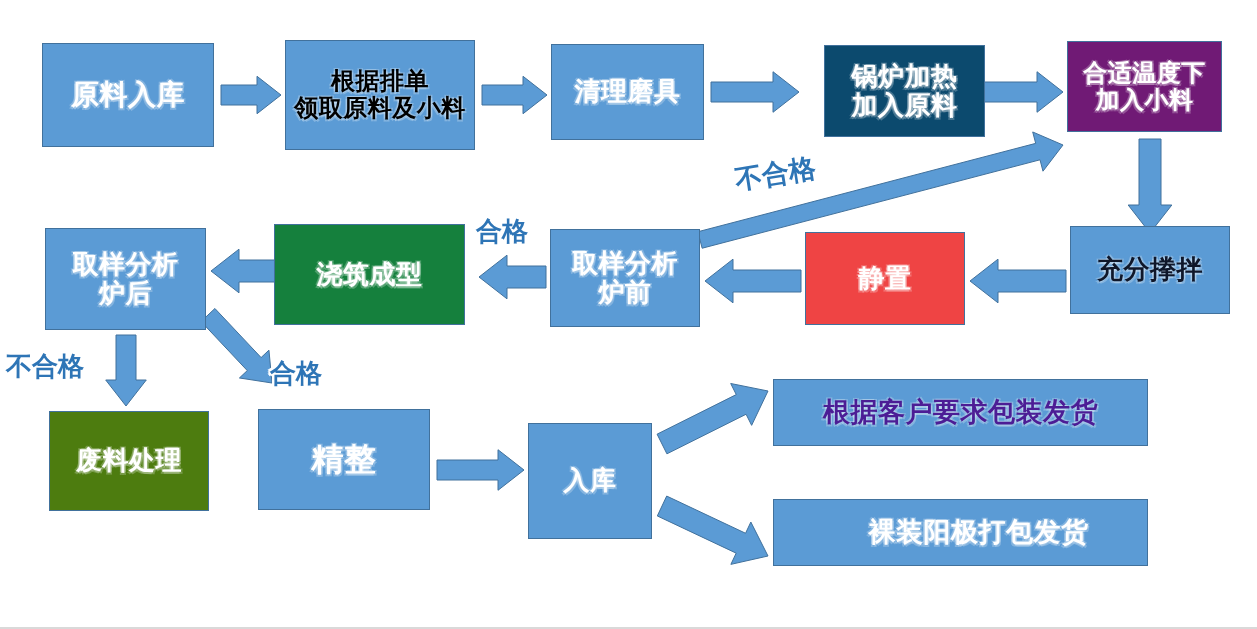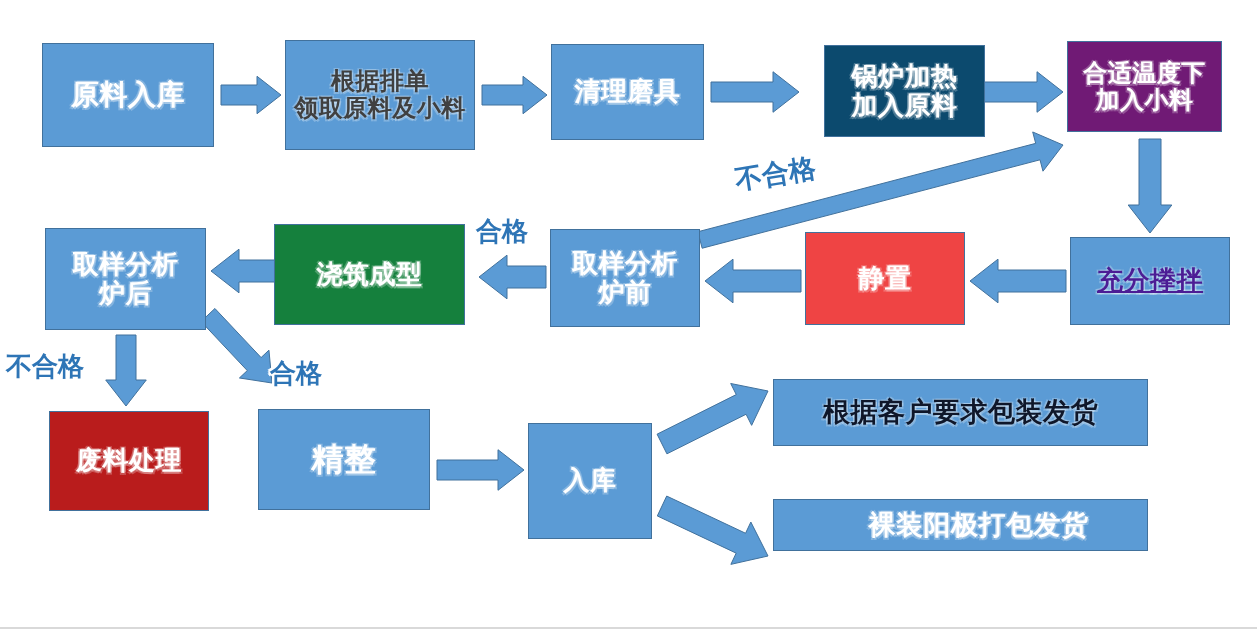--- a/index.html
+++ b/index.html
@@ -90,65 +90,65 @@
       <polygon points="116.00,335.00 116.00,380.00 105.72,380.00 126.00,406.00 146.28,380.00 136.00,380.00 136.00,335.00" fill="#5B9BD5" stroke="#41719C" stroke-width="1" stroke-linejoin="miter"></polygon>
       <polygon points="201.08,321.51 247.26,370.58 239.41,377.97 272.00,383.00 268.95,350.17 261.10,357.56 214.92,308.49" fill="#5B9BD5" stroke="#41719C" stroke-width="1" stroke-linejoin="miter"></polygon>
       <polygon points="437.00,480.00 498.00,480.00 498.00,490.28 524.00,470.00 498.00,449.72 498.00,460.00 437.00,460.00" fill="#5B9BD5" stroke="#41719C" stroke-width="1" stroke-linejoin="miter"></polygon>
       <polygon points="666.92,453.84 746.09,414.26 751.63,425.35 768.00,391.00 730.70,383.49 736.25,394.58 657.08,434.16" fill="#5B9BD5" stroke="#41719C" stroke-width="1" stroke-linejoin="miter"></polygon>
       <polygon points="657.31,515.95 736.17,553.15 730.88,564.37 768.00,556.00 750.85,522.04 745.56,533.25 666.69,496.05" fill="#5B9BD5" stroke="#41719C" stroke-width="1" stroke-linejoin="miter"></polygon>
     </svg>
   <div id="node-layer">
       <div class="node" style="left: 42px; top: 43px; width: 172px; height: 104px; background: rgb(91, 155, 213); border-color: rgb(65, 113, 156); color: rgb(255, 255, 255);">
         <span class="node-label" style="font-size: 28px;">原料入库</span>
       </div>
-      <div class="node" style="left: 285px; top: 40px; width: 190px; height: 110px; background: rgb(91, 155, 213); border-color: rgb(65, 113, 156); color: #404040;">
+      <div class="node" style="left: 285px; top: 40px; width: 190px; height: 110px; background: rgb(91, 155, 213); border-color: rgb(65, 113, 156); color: #000000;">
         <span class="node-label" style="font-size: 24px;">根据排单
 领取原料及小料</span>
       </div>
       <div class="node" style="left: 551px; top: 44px; width: 153px; height: 96px; background: rgb(91, 155, 213); border-color: rgb(65, 113, 156); color: rgb(255, 255, 255);">
         <span class="node-label" style="font-size: 26px;">清理磨具</span>
       </div>
       <div class="node" style="left: 824px; top: 45px; width: 161px; height: 92px; background: #0c4a6e; border-color: rgb(65, 113, 156); color: rgb(255, 255, 255);">
         <span class="node-label" style="font-size: 26px;">锅炉加热
 加入原料</span>
       </div>
       <div class="node" style="left: 1067px; top: 41px; width: 155px; height: 91px; background: #701a75; border-color: rgb(65, 113, 156); color: rgb(255, 255, 255);">
         <span class="node-label" style="font-size: 24px;">合适温度下
 加入小料</span>
       </div>
-      <div class="node" style="left: 1070px; top: 237px; width: 160px; height: 88px; background: rgb(91, 155, 213); border-color: rgb(65, 113, 156); color: #4c1d95; text-decoration: underline;">
+      <div class="node" style="left: 1070px; top: 226px; width: 160px; height: 88px; background: rgb(91, 155, 213); border-color: rgb(65, 113, 156); color: #0f172a;">
         <span class="node-label" style="font-size: 26px;">充分搼拌</span>
       </div>
       <div class="node" style="left: 805px; top: 232px; width: 160px; height: 93px; background: #ef4444; border-color: rgb(65, 113, 156); color: rgb(255, 255, 255);">
         <span class="node-label" style="font-size: 26px;">静置</span>
       </div>
       <div class="node" style="left: 550px; top: 229px; width: 150px; height: 98px; background: rgb(91, 155, 213); border-color: rgb(65, 113, 156); color: rgb(255, 255, 255);">
         <span class="node-label" style="font-size: 26px;">取样分析
 炉前</span>
       </div>
       <div class="node" style="left: 274px; top: 224px; width: 191px; height: 101px; background: #15803d; border-color: rgb(65, 113, 156); color: rgb(255, 255, 255);">
         <span class="node-label" style="font-size: 26px;">浇筑成型</span>
       </div>
       <div class="node" style="left: 45px; top: 228px; width: 161px; height: 102px; background: rgb(91, 155, 213); border-color: rgb(65, 113, 156); color: rgb(255, 255, 255);">
         <span class="node-label" style="font-size: 26px;">取样分析
 炉后</span>
       </div>
-      <div class="node" style="left: 49px; top: 411px; width: 160px; height: 100px; background: #b91c1c; border-color: rgb(65, 113, 156); color: rgb(255, 255, 255);">
+      <div class="node" style="left: 49px; top: 411px; width: 160px; height: 100px; background: #4d7c0f; border-color: rgb(65, 113, 156); color: rgb(255, 255, 255);">
         <span class="node-label" style="font-size: 26px;">废料处理</span>
       </div>
       <div class="node" style="left: 258px; top: 409px; width: 172px; height: 101px; background: rgb(91, 155, 213); border-color: rgb(65, 113, 156); color: rgb(255, 255, 255);">
         <span class="node-label" style="font-size: 32px;">精整</span>
       </div>
       <div class="node" style="left: 528px; top: 423px; width: 124px; height: 116px; background: rgb(91, 155, 213); border-color: rgb(65, 113, 156); color: rgb(255, 255, 255);">
         <span class="node-label" style="font-size: 26px;">入库</span>
       </div>
-      <div class="node" style="left: 773px; top: 379px; width: 375px; height: 67px; background: rgb(91, 155, 213); border-color: rgb(65, 113, 156); color: #0f172a;">
+      <div class="node" style="left: 773px; top: 379px; width: 375px; height: 67px; background: rgb(91, 155, 213); border-color: rgb(65, 113, 156); color: #4c1d95;">
         <span class="node-label" style="font-size: 27px;">根据客户要求包装发货</span>
       </div>
-      <div class="node" style="left: 773px; top: 499px; width: 375px; height: 52px; background: rgb(91, 155, 213); border-color: rgb(65, 113, 156); color: rgb(255, 255, 255); padding-left: 36px;">
+      <div class="node" style="left: 773px; top: 499px; width: 375px; height: 67px; background: rgb(91, 155, 213); border-color: rgb(65, 113, 156); color: rgb(255, 255, 255); padding-left: 36px;">
         <span class="node-label" style="font-size: 27px;">裸装阳极打包发货</span>
       </div>
     </div>
   <div id="label-layer">
       <div class="edge-label" style="left: 735px; top: 161px; font-size: 27px; color: rgb(46, 117, 182); transform: rotate(-9deg);">不合格</div>
       <div class="edge-label" style="left: 476px; top: 218px; font-size: 26px; color: rgb(46, 117, 182);">合格</div>
       <div class="edge-label" style="left: 6px; top: 353px; font-size: 26px; color: rgb(46, 117, 182);">不合格</div>
       <div class="edge-label" style="left: 270px; top: 360px; font-size: 26px; color: rgb(46, 117, 182);">合格</div>
     </div>
   <div class="bottom-rule"></div>

